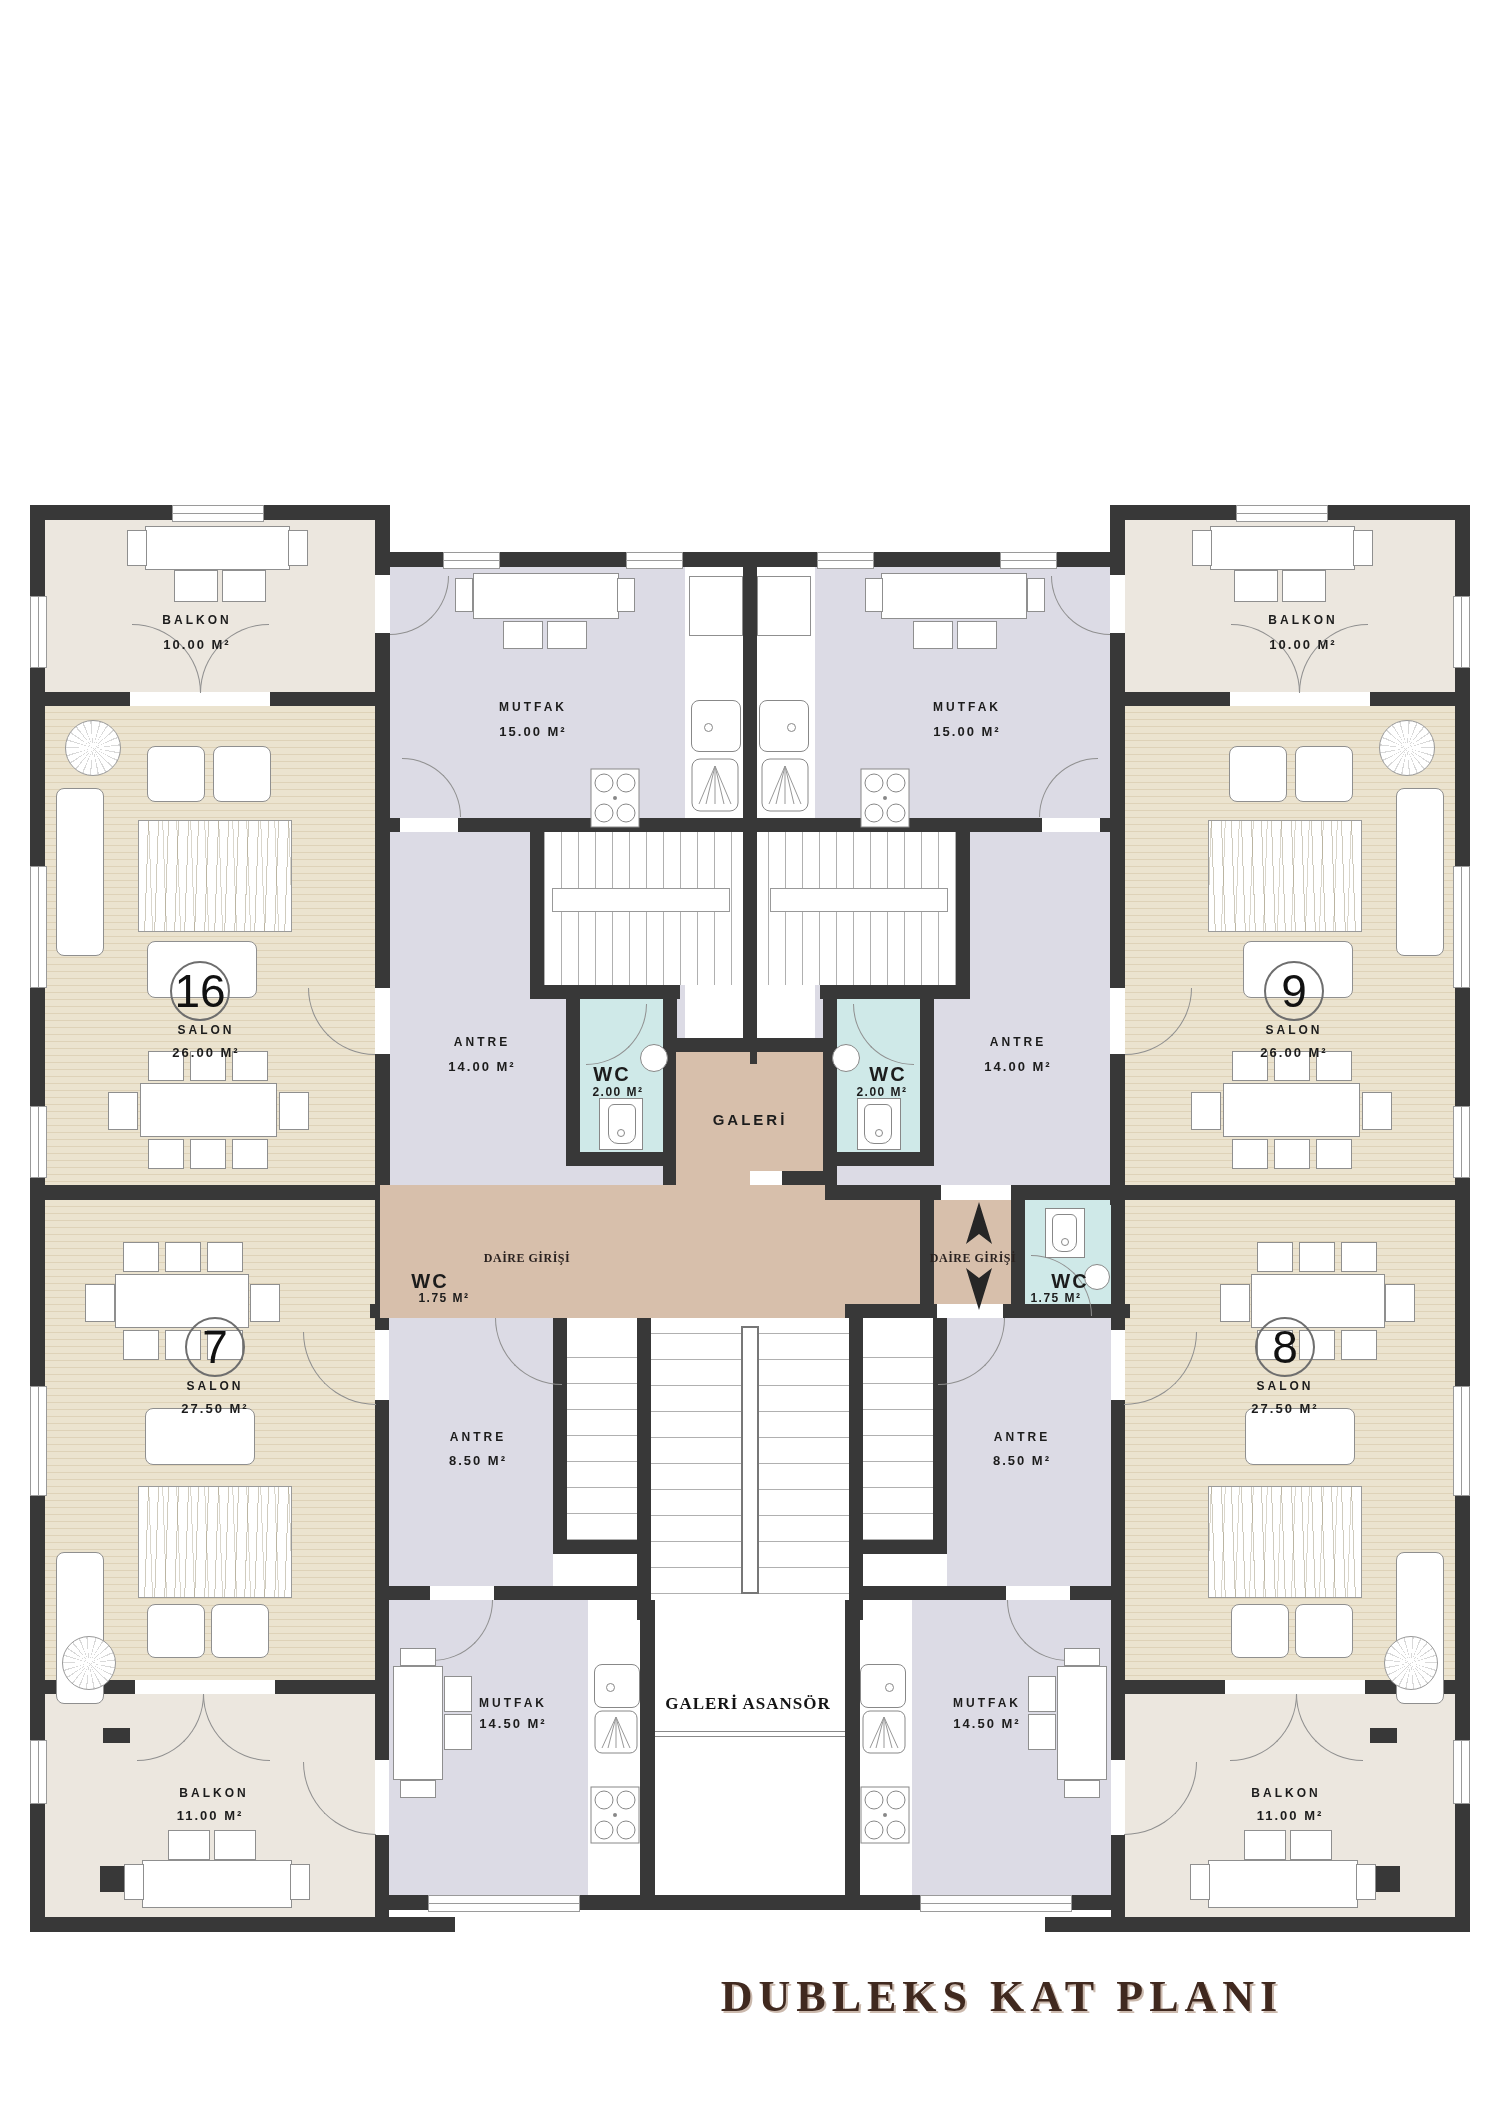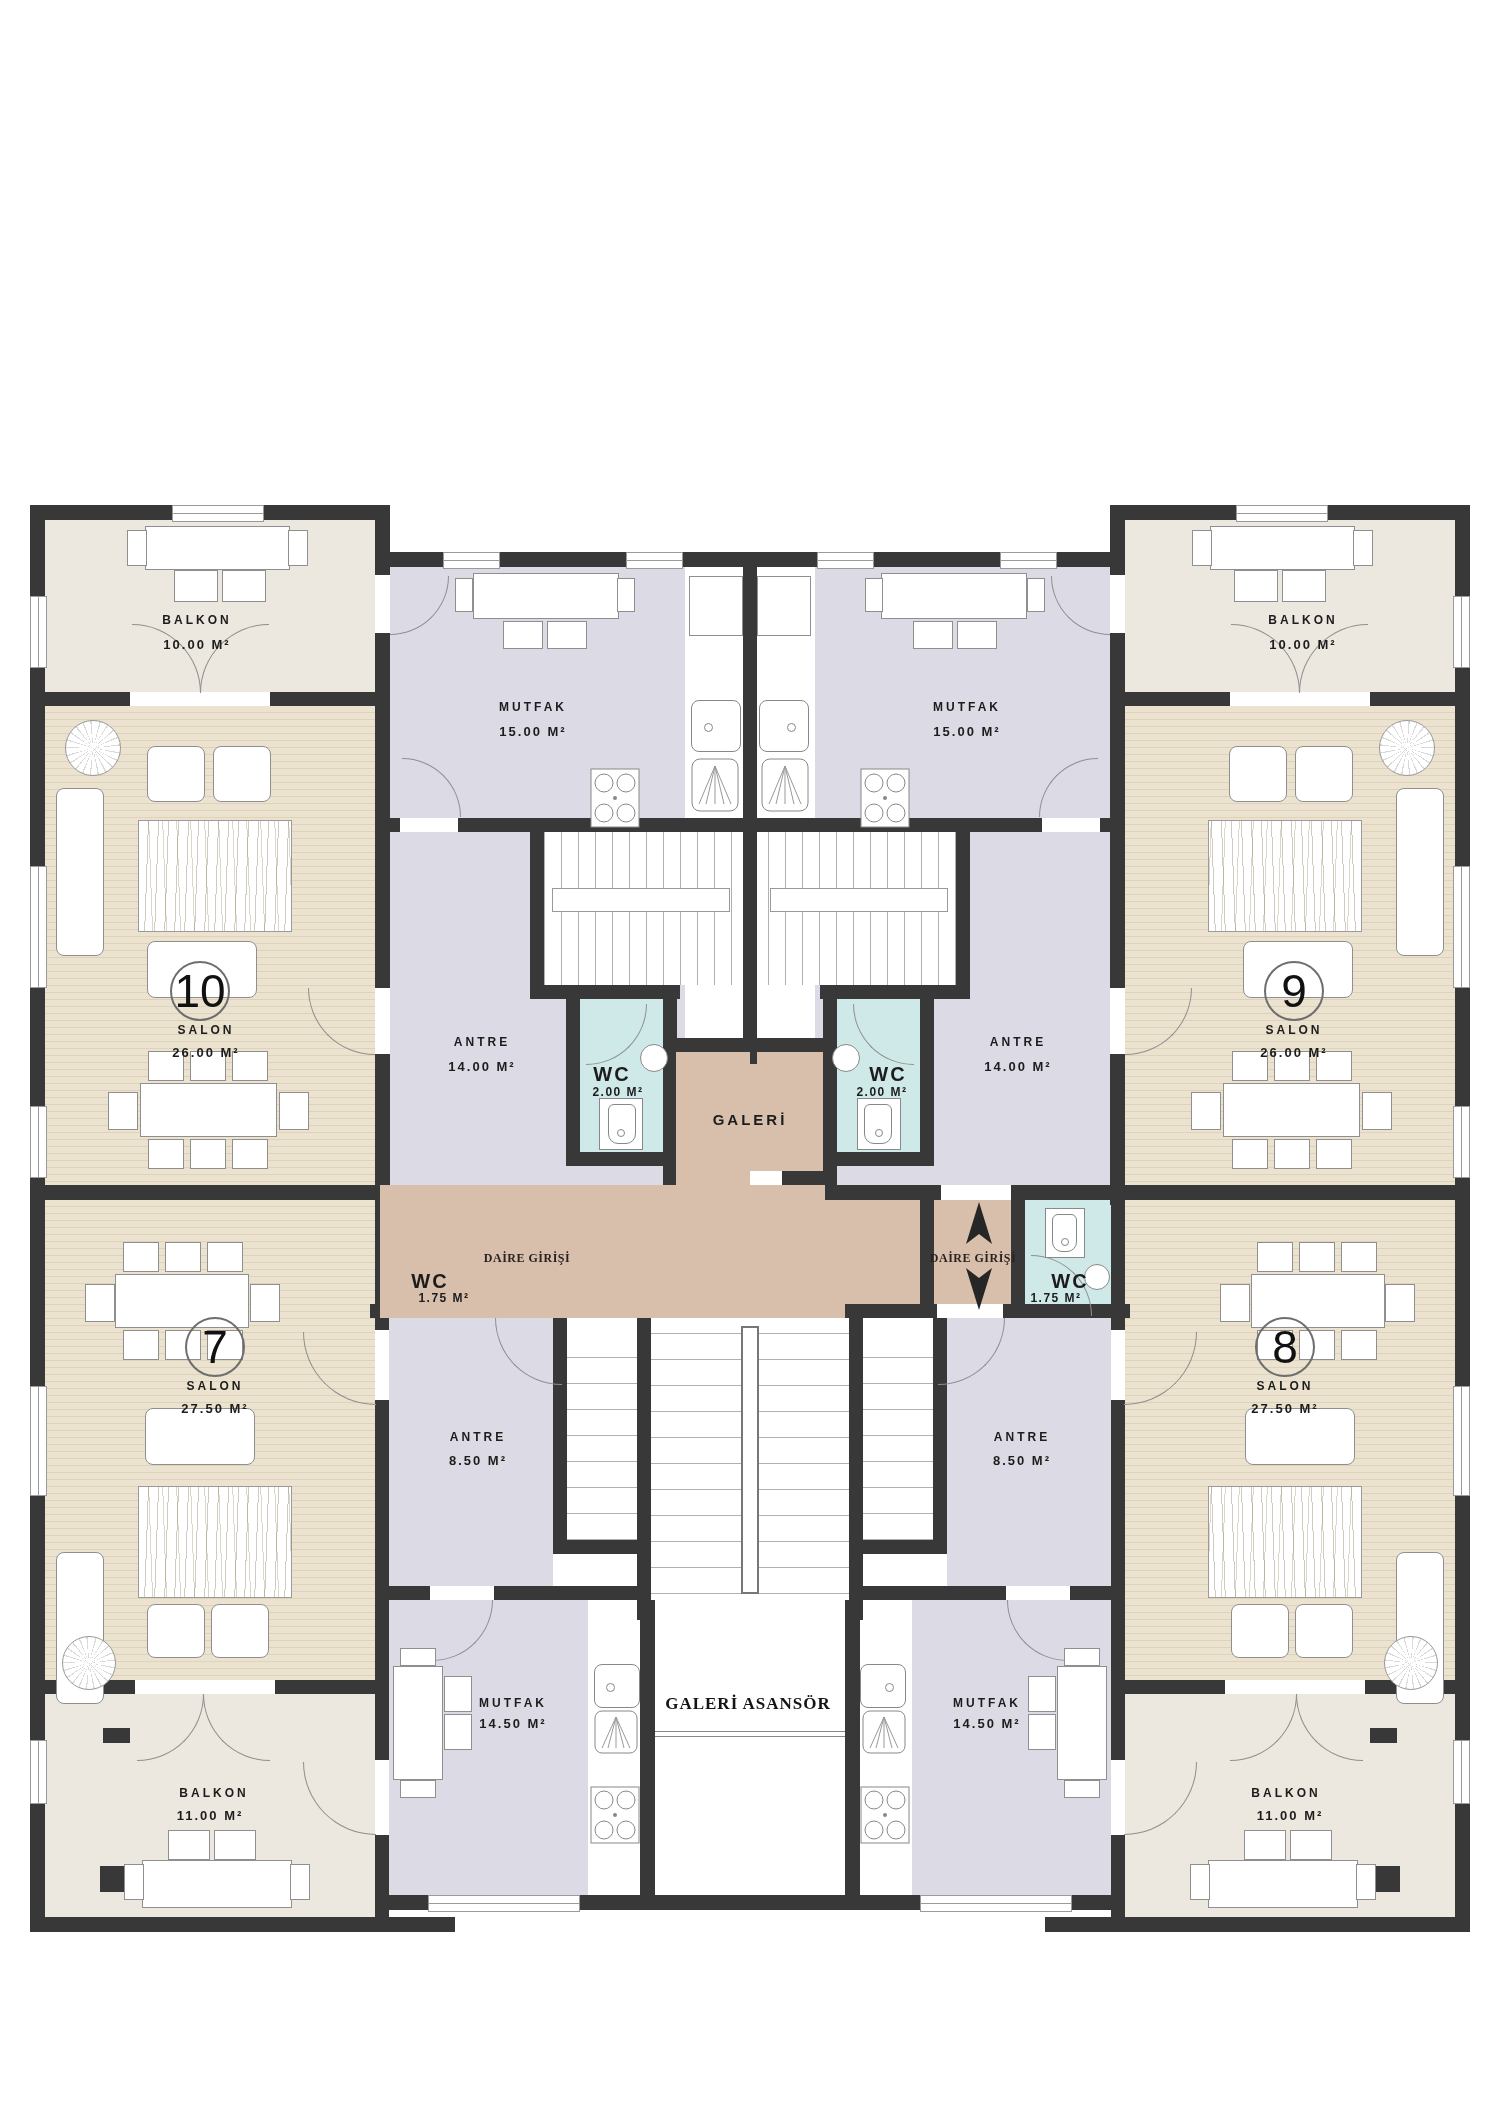--- a/index.html
+++ b/index.html
@@ -470,21 +470,21 @@
     <div class="fur" style="left:168px;top:1830px;width:40px;height:28px;"></div>
     <div class="fur" style="left:214px;top:1830px;width:40px;height:28px;"></div>
   </div>
 
   <div class="labels">
 
     <div class="lbl rname" style="left:197px;top:620px;">BALKON</div>
     <div class="lbl rarea" style="left:197px;top:644px;">10.00 M²</div>
     <div class="lbl rname" style="left:533px;top:707px;">MUTFAK</div>
     <div class="lbl rarea" style="left:533px;top:731px;">15.00 M²</div>
-    <div class="numcirc" style="left:200px;top:991px;">10</div>
+    <div class="numcirc" style="left:200px;top:991px;">16</div>
     <div class="lbl rname" style="left:206px;top:1030px;">SALON</div>
     <div class="lbl rarea" style="left:206px;top:1052px;">26.00 M²</div>
     <div class="lbl rname" style="left:482px;top:1042px;">ANTRE</div>
     <div class="lbl rarea" style="left:482px;top:1066px;">14.00 M²</div>
     <div class="lbl wcname" style="left:612px;top:1074px;">WC</div>
     <div class="lbl wcarea" style="left:618px;top:1092px;">2.00 M²</div>
 
     <div class="lbl rname" style="left:1303px;top:620px;">BALKON</div>
     <div class="lbl rarea" style="left:1303px;top:644px;">10.00 M²</div>
     <div class="lbl rname" style="left:967px;top:707px;">MUTFAK</div>
@@ -519,14 +519,15 @@
     <div class="numcirc" style="left:1285px;top:1347px;">8</div>
     <div class="lbl rname" style="left:1285px;top:1386px;">SALON</div>
     <div class="lbl rarea" style="left:1285px;top:1408px;">27.50 M²</div>
     <div class="lbl rname" style="left:1022px;top:1437px;">ANTRE</div>
     <div class="lbl rarea" style="left:1022px;top:1460px;">8.50 M²</div>
     <div class="lbl rname" style="left:987px;top:1703px;">MUTFAK</div>
     <div class="lbl rarea" style="left:987px;top:1723px;">14.50 M²</div>
     <div class="lbl rname" style="left:1286px;top:1793px;">BALKON</div>
     <div class="lbl rarea" style="left:1290px;top:1815px;">11.00 M²</div>
 
+    <div class="title" style="left:1002px;top:1996px;">DUBLEKS KAT PLANI</div>
   </div>
 </div>
 
 </body></html>

